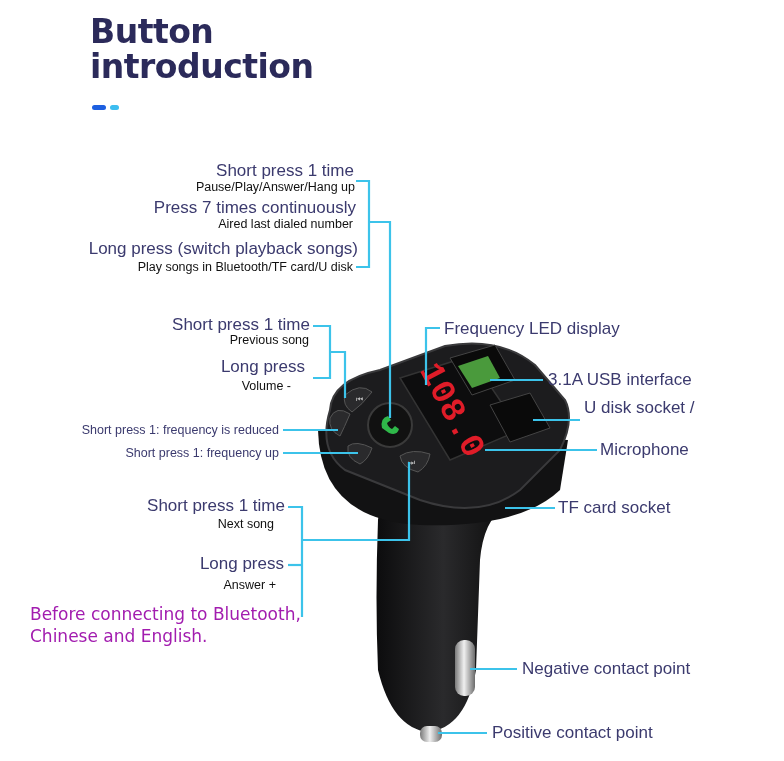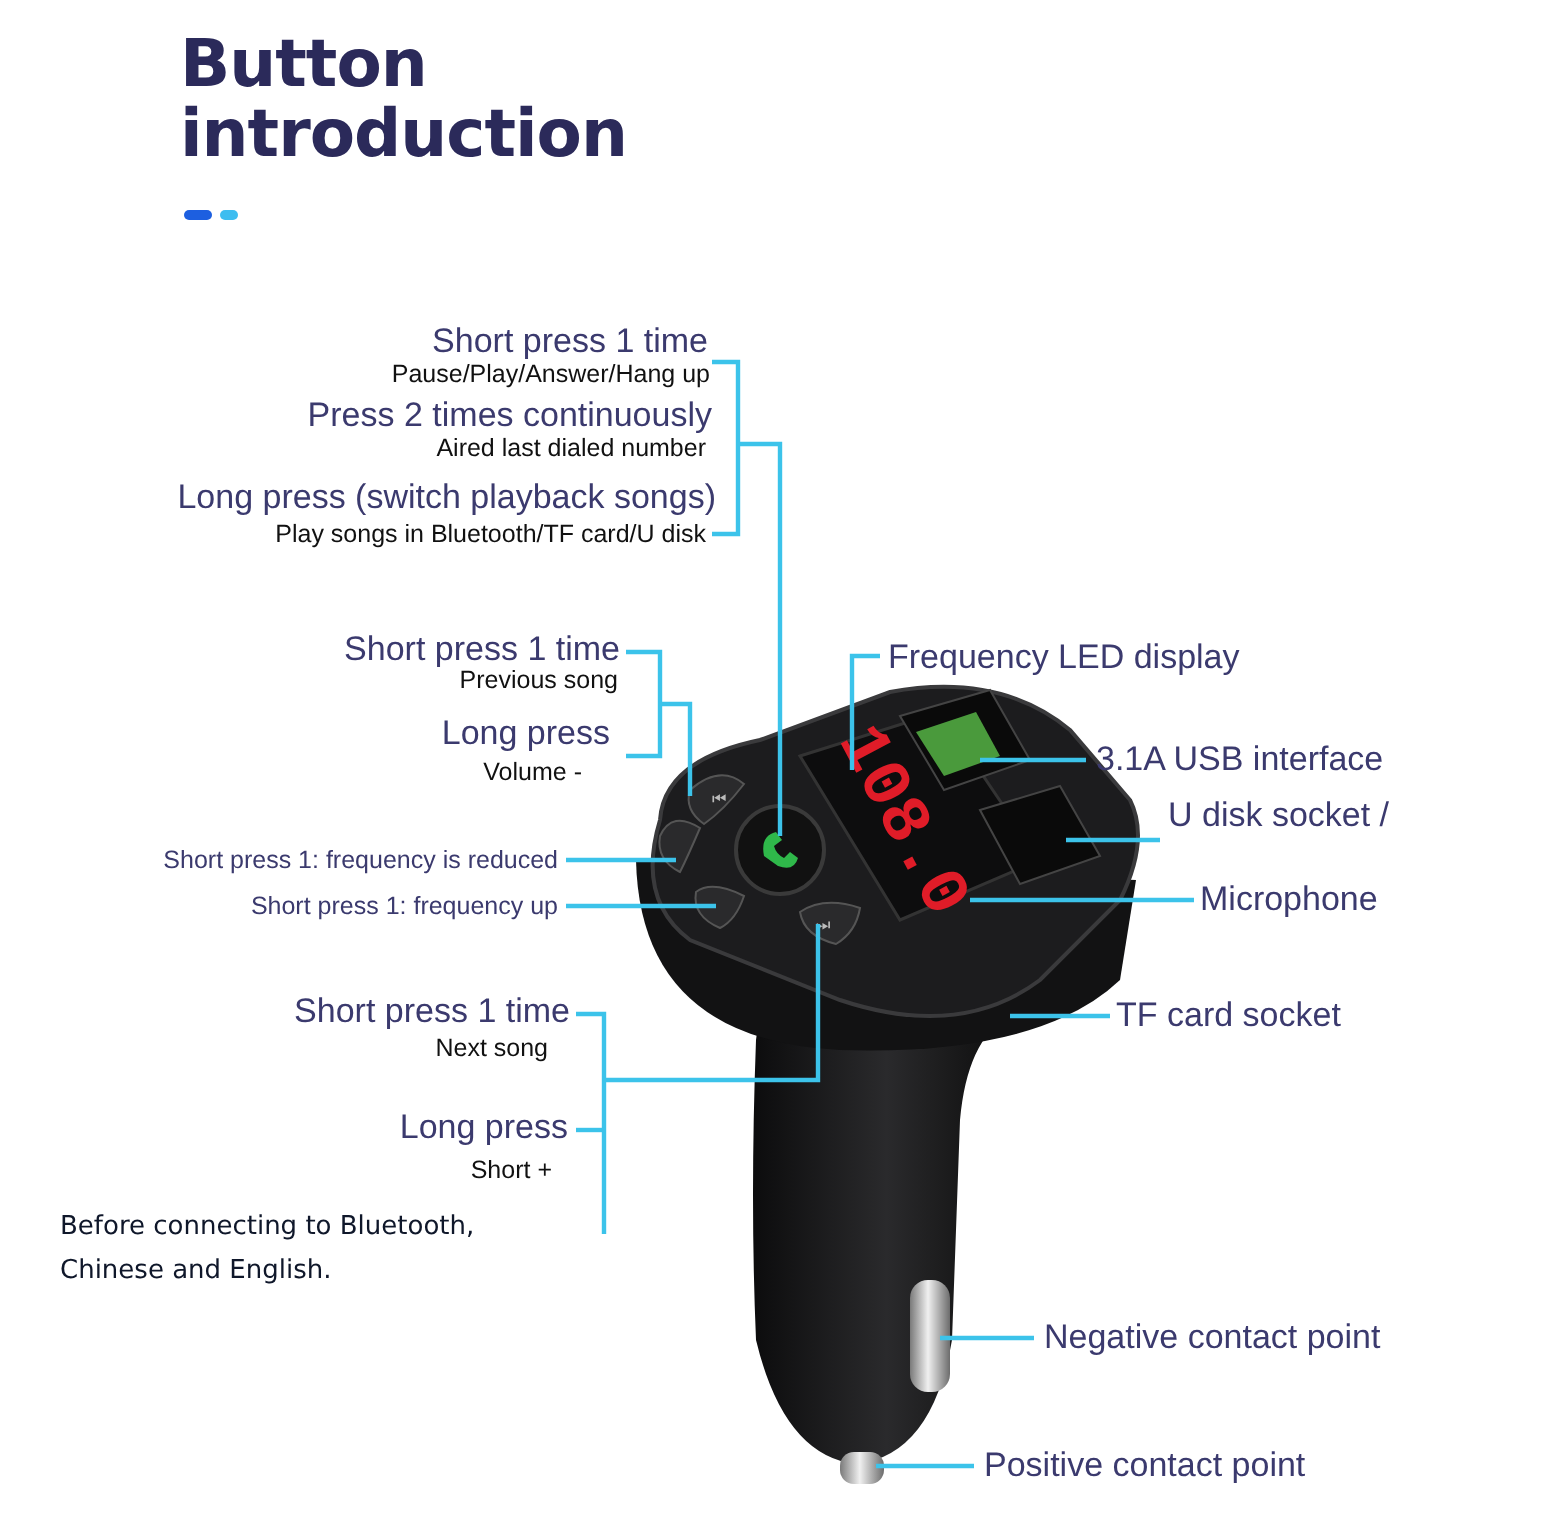--- a/index.html
+++ b/index.html
@@ -3,21 +3,21 @@
 <meta charset="utf-8">
 <style>
   html,body{margin:0;padding:0;background:#fff;}
   body{width:784px;height:761px;position:relative;overflow:hidden;font-family:"Liberation Sans",sans-serif;}
   .title{position:absolute;left:90px;top:14px;font-family:"DejaVu Sans",sans-serif;font-weight:bold;font-size:33px;line-height:35px;color:#2b2a5a;letter-spacing:-0.5px;}
   .dash1{position:absolute;left:92px;top:105px;width:14px;height:5px;border-radius:3px;background:#1d5fe0;}
   .dash2{position:absolute;left:110px;top:105px;width:9px;height:5px;border-radius:3px;background:#3dbdf0;}
   .lbl{position:absolute;color:#3b3a6e;font-size:17px;white-space:nowrap;}
   .sub{position:absolute;color:#111;font-size:12.5px;white-space:nowrap;}
   .r{text-align:right;}
-  .note{position:absolute;left:30px;top:603px;font-family:"DejaVu Sans",sans-serif;font-size:13px;line-height:22px;color:#0f172a;}
+  .note{position:absolute;left:30px;top:603px;font-family:"DejaVu Sans",sans-serif;font-size:17px;line-height:22px;color:#a21caf;}
   svg.art{position:absolute;left:0;top:0;}
 </style>
 </head>
 <body>
 
 <div class="title">
   <div>Button</div>
   <div>introduction</div>
 </div>
 <div class="dash1"></div>
@@ -84,37 +84,37 @@
     <path d="M533 420 H580"></path>
     <path d="M485 450 H597"></path>
     <path d="M505 508 H555"></path>
     <path d="M470 669 H517"></path>
     <path d="M438 733 H487"></path>
   </g>
 </svg>
 
 <div class="lbl r" style="right:430px;top:161px;">Short press 1 time</div>
 <div class="sub r" style="right:429px;top:180px;">Pause/Play/Answer/Hang up</div>
-<div class="lbl r" style="right:428px;top:198px;">Press 2 times continuously</div>
+<div class="lbl r" style="right:428px;top:198px;">Press 7 times continuously</div>
 <div class="sub r" style="right:431px;top:217px;">Aired last dialed number</div>
 <div class="lbl r" style="right:426px;top:239px;">Long press (switch playback songs)</div>
 <div class="sub r" style="right:431px;top:260px;">Play songs in Bluetooth/TF card/U disk</div>
 
 <div class="lbl r" style="right:474px;top:315px;">Short press 1 time</div>
 <div class="sub r" style="right:475px;top:333px;">Previous song</div>
 <div class="lbl r" style="right:479px;top:357px;">Long press</div>
 <div class="sub r" style="right:493px;top:379px;">Volume -</div>
 
 <div class="sub r" style="right:505px;top:423px;color:#3b3a6e;">Short press 1: frequency is reduced</div>
 <div class="sub r" style="right:505px;top:446px;color:#3b3a6e;">Short press 1: frequency up</div>
 
 <div class="lbl r" style="right:499px;top:496px;">Short press 1 time</div>
 <div class="sub r" style="right:510px;top:517px;">Next song</div>
 <div class="lbl r" style="right:500px;top:554px;">Long press</div>
-<div class="sub r" style="right:508px;top:578px;">Short +</div>
+<div class="sub r" style="right:508px;top:578px;">Answer +</div>
 
 <div class="note">
   <div>Before connecting to Bluetooth,</div>
   <div>Chinese and English.</div>
 </div>
 
 <div class="lbl" style="left:444px;top:319px;">Frequency LED display</div>
 <div class="lbl" style="left:548px;top:370px;">3.1A USB interface</div>
 <div class="lbl" style="left:584px;top:398px;line-height:19px;">
   <div>U disk socket /</div>

